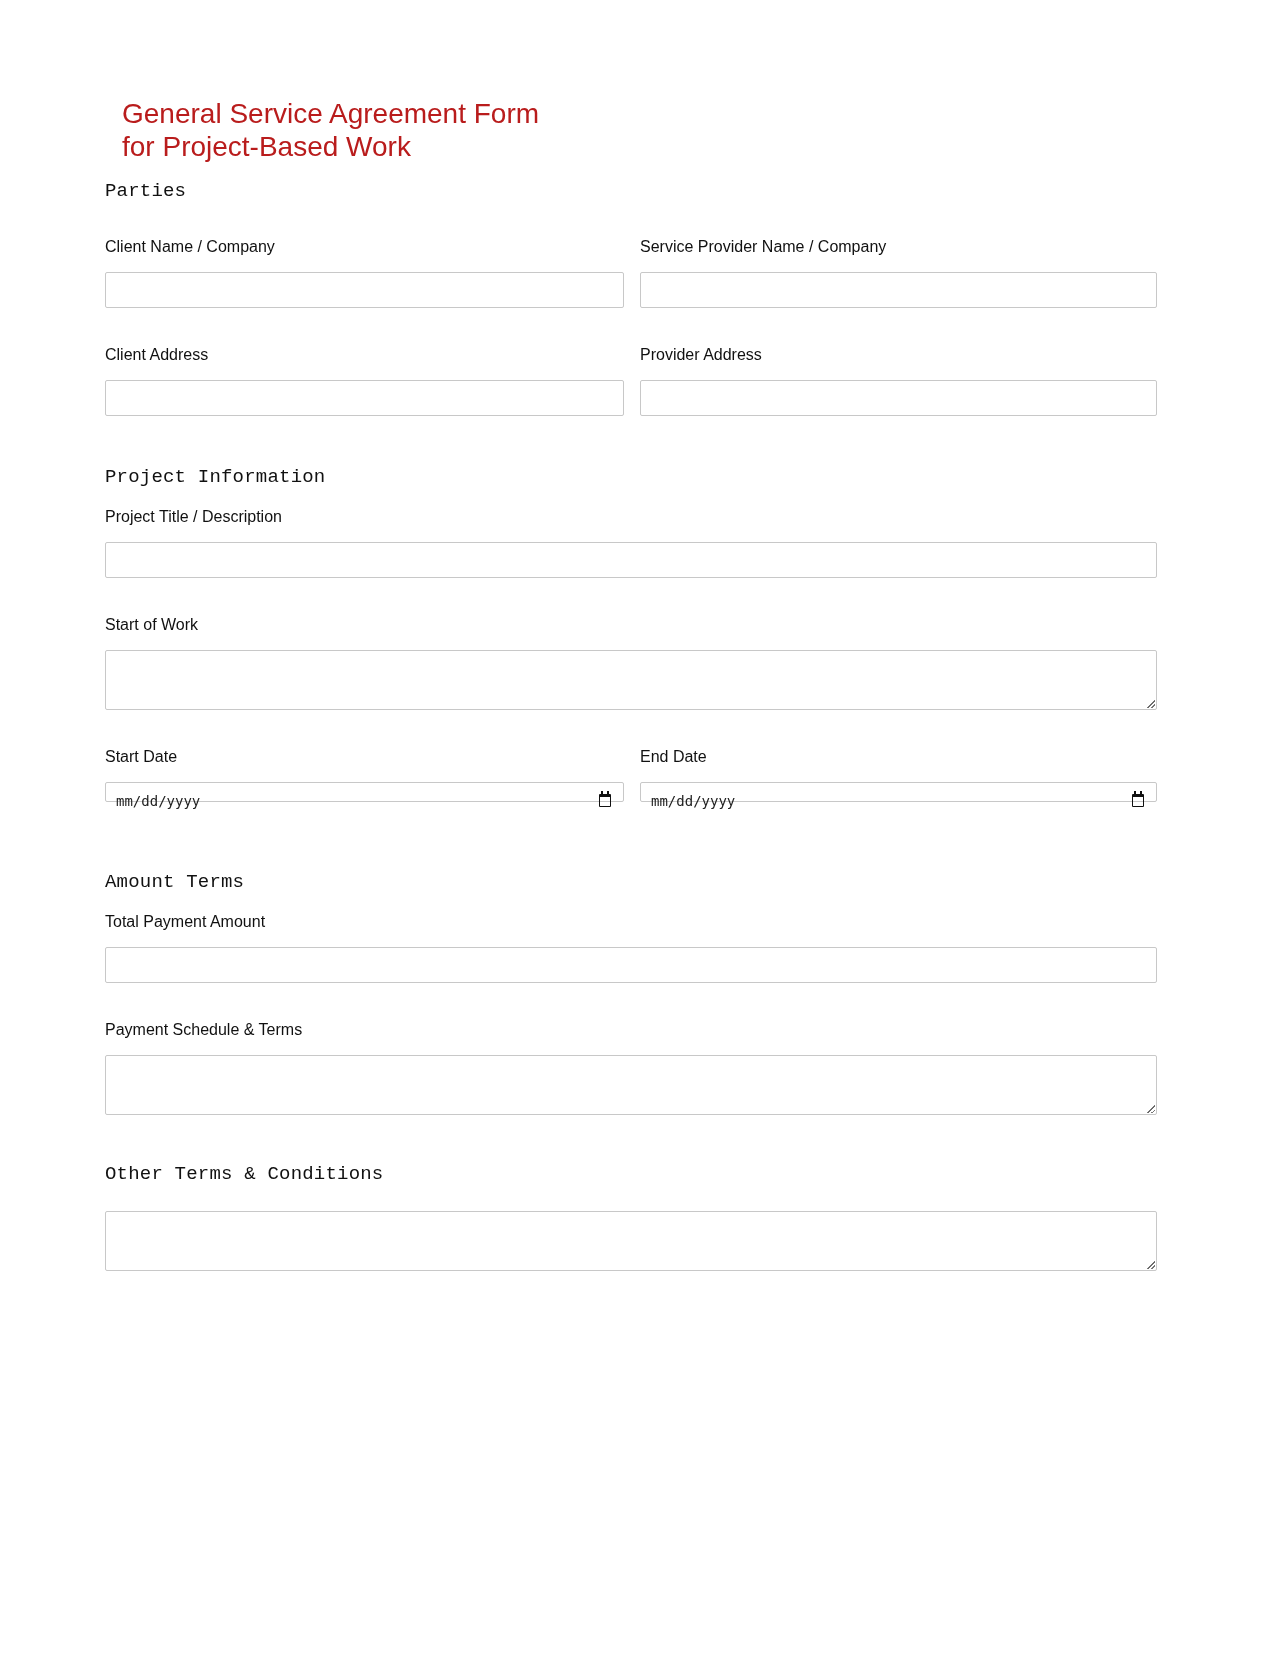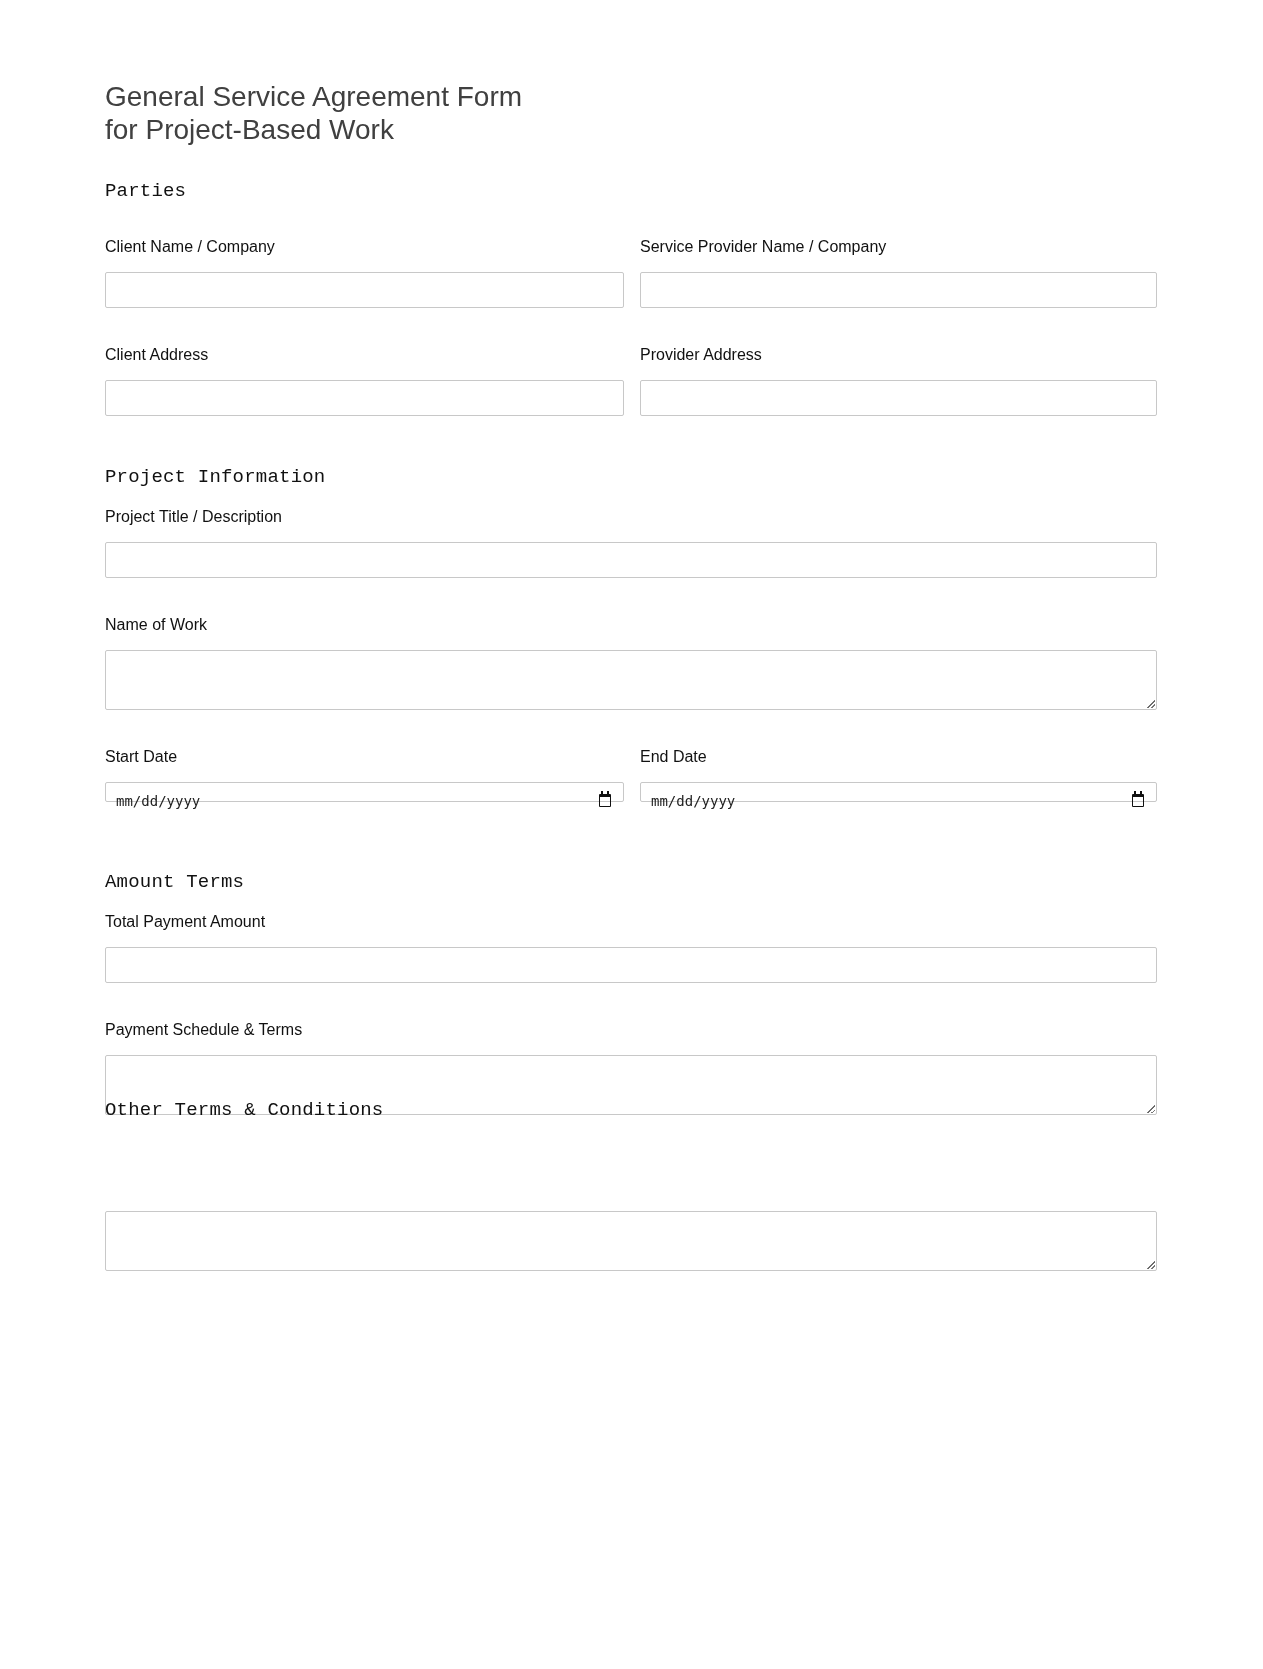--- a/index.html
+++ b/index.html
@@ -2,22 +2,22 @@
 <html><head>
 <meta charset="utf-8">
 <style>
   html, body { margin: 0; padding: 0; background: #ffffff; }
   body {
     width: 1263px; height: 1669px; position: relative; overflow: hidden;
     font-family: "Liberation Sans", sans-serif; color: #111111;
   }
   .form { position: absolute; left: 105px; top: 0; width: 1052px; }
   .title {
-    position: absolute; left: 0; top: 80px; margin: 0;
-    font-size: 28px; line-height: 33px; font-weight: normal; color: #404040;
+    position: absolute; left: 0; top: 80px; margin: 17px;
+    font-size: 28px; line-height: 33px; font-weight: normal; color: #b91c1c;
   }
   .section-title {
     position: absolute; left: 0; margin: 0;
     font-size: 19px; line-height: 22px; font-weight: normal; letter-spacing: 0.2px; font-family: Liberation Mono, monospace;
   }
   .label {
     position: absolute; font-size: 16px; line-height: 19px; color: #111; text-align: right;
   }
   .input {
     position: absolute; box-sizing: border-box; height: 36px;
@@ -75,21 +75,21 @@
   <input class="input half-l" style="top: 380px;" type="text" value="">
 
   <label class="label" style="left:535px; top:345px">Provider Address</label>
   <input class="input half-r" style="top: 380px;" type="text" value="">
 
   <h2 class="section-title" style="top:466px">Project Information</h2>
 
   <label class="label" style="left:0; top:507px">Project Title / Description</label>
   <input class="input full" style="top: 542px;" type="text" value="">
 
-  <label class="label" style="left:0; top:615px">Name of Work</label>
+  <label class="label" style="left:0; top:615px">Start of Work</label>
   <div class="field-wrap" style="left:0; top:650px; width:1052px; height:60px;">
     <textarea class="input full" style="top: 0px; height: 60px;"></textarea>
     <span class="resize-grip"></span>
   </div>
 
   <label class="label" style="left:0; top:747px">Start Date</label>
   <div class="date half-l" style="top:782px">
     <span class="date-text">mm/dd/yyyy</span>
     <span class="cal-icon"></span>
   </div>
@@ -104,18 +104,18 @@
 
   <label class="label" style="left:0; top:912px">Total Payment Amount</label>
   <input class="input full" style="top: 947px;" type="text" value="">
 
   <label class="label" style="left:0; top:1020px">Payment Schedule &amp; Terms</label>
   <div class="field-wrap" style="left:0; top:1055px; width:1052px; height:60px;">
     <textarea class="input full" style="top: 0px; height: 60px;"></textarea>
     <span class="resize-grip"></span>
   </div>
 
-  <h2 class="section-title" style="top:1099px">Other Terms &amp; Conditions</h2>
+  <h2 class="section-title" style="top:1163px">Other Terms &amp; Conditions</h2>
   <div class="field-wrap" style="left:0; top:1211px; width:1052px; height:60px;">
     <textarea class="input full" style="top: 0px; height: 60px;"></textarea>
     <span class="resize-grip"></span>
   </div>
 </form>
 
 </body></html>

